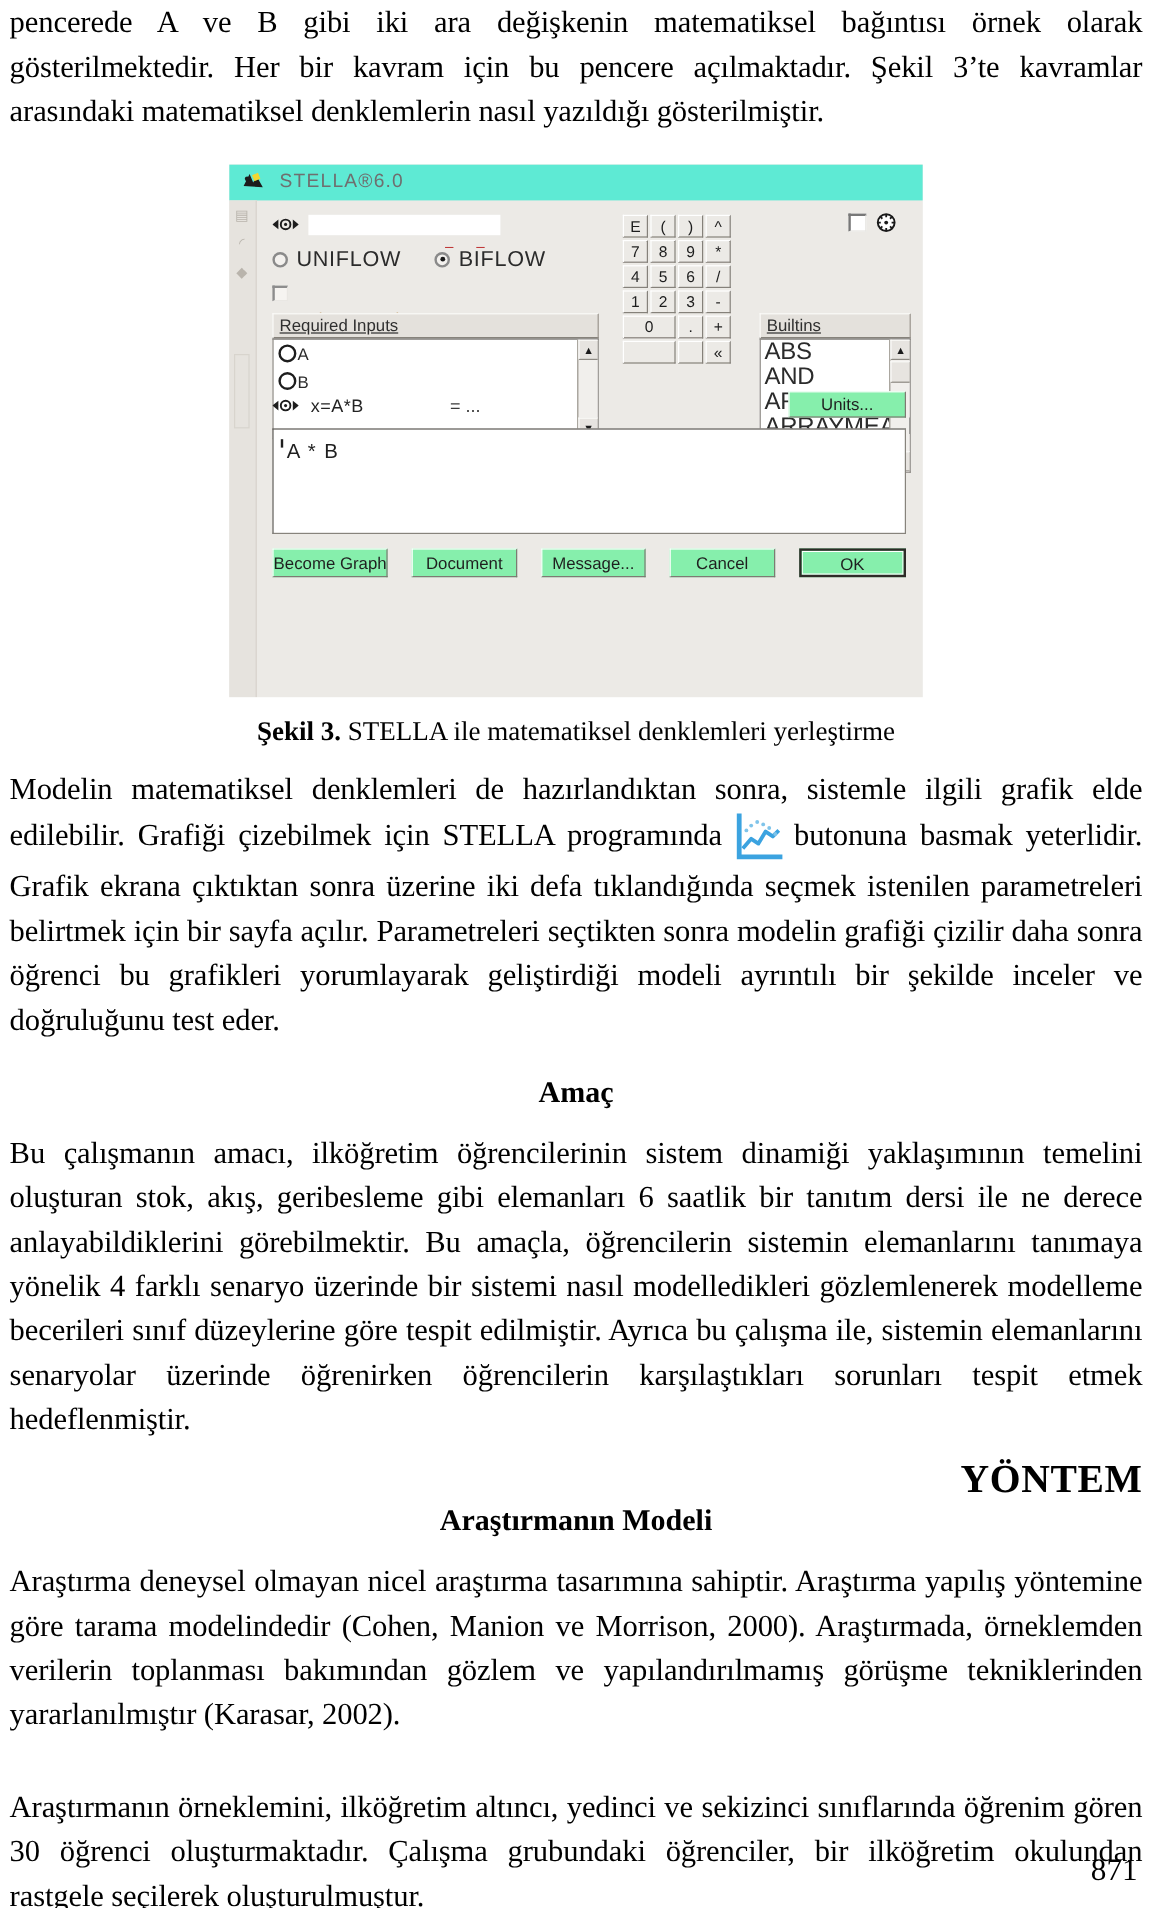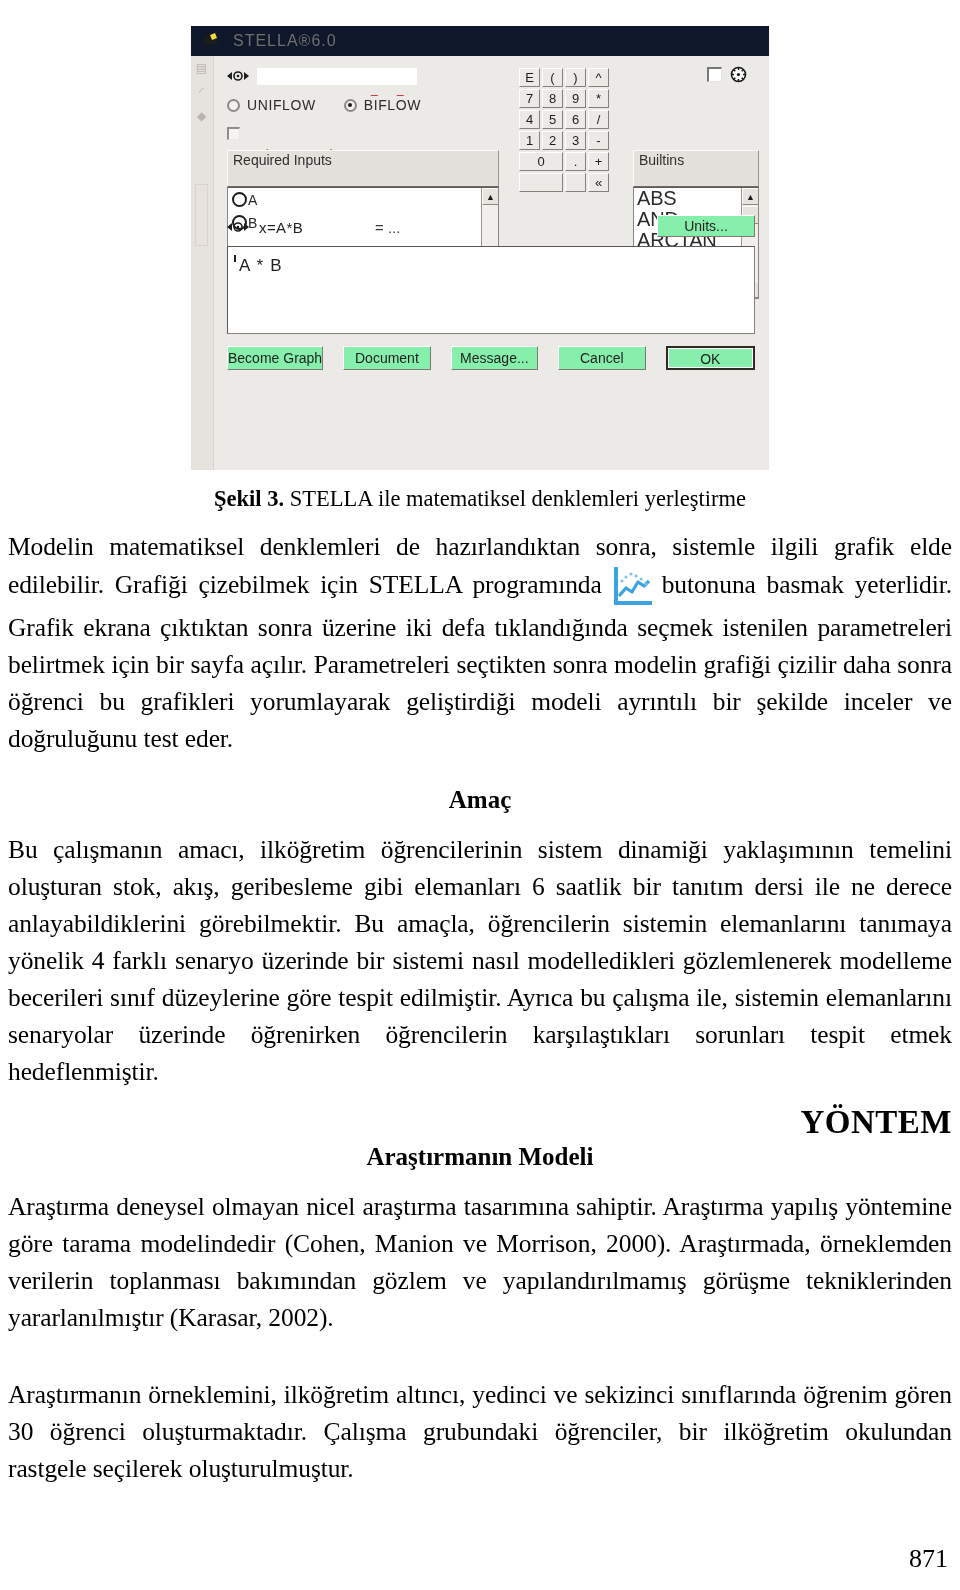--- a/index.html
+++ b/index.html
@@ -85,21 +85,21 @@
     font-family: "Liberation Sans", "DejaVu Sans", sans-serif;
     color: #2b2b2b;
     overflow: hidden;
     box-sizing: border-box;
   }
   .stella-titlebar {
     position: absolute;
     left: 0; top: 0;
     width: 578px;
     height: 30px;
-    background: #0f172a;
+    background: #5eead4;
     display: flex;
     align-items: center;
     padding-left: 10px;
     box-sizing: border-box;
   }
   .stella-appicon {
     width: 20px; height: 20px;
     margin-right: 12px;
     position: relative;
     flex: none;
@@ -187,21 +187,21 @@
   }
   .radio.checked::after {
     content: "";
     position: absolute;
     left: 2.5px; top: 2.5px;
     width: 4px; height: 4px;
     border-radius: 50%;
     background: #1a1a1a;
   }
   .radio-label {
-    font-size: 14px;
+    font-size: 18px;
     letter-spacing: 0.6px;
     margin-right: 28px;
     white-space: nowrap;
   }
   .check-row {
     display: flex;
     align-items: center;
     margin-top: 6px;
     height: 22px;
   }
@@ -223,32 +223,33 @@
     margin-top: 44px;
   }
 
   
   .listbox {
     position: absolute;
     background: #ffffff;
     box-sizing: border-box;
   }
   .listbox-header {
-    height: 37px;
+    height: 21px;
     background: #e4e1dc;
     border-top: 1px solid #fbfaf8;
     border-left: 1px solid #fbfaf8;
     border-right: 1px solid #9a958d;
     border-bottom: 1px solid #6f6b64;
     font-size: 14px;
     line-height: 19px;
     padding-left: 5px;
     box-sizing: border-box;
     color: #2f2f2f;
     white-space: nowrap;
+    text-decoration: underline;
   }
   .listbox-area {
     position: relative;
     background: #ffffff;
     border: 1px solid #8a8680;
     border-top-color: #5f5c57;
     box-sizing: border-box;
     overflow: hidden;
   }
   .list-item-inputs {
@@ -414,20 +415,21 @@
   .btn.default {
     border: 2px solid #2e2b27;
     box-shadow: inset 0 0 0 1px #ffffff;
   }
 </style>
 </head>
 <body>
 
 <div class="page">
 
+  <p class="body-text">pencerede A ve B gibi iki ara değişkenin matematiksel bağıntısı örnek olarak gösterilmektedir. Her bir kavram için bu pencere açılmaktadır. Şekil 3’te kavramlar arasındaki matematiksel denklemlerin nasıl yazıldığı gösterilmiştir.</p>
 
   <div class="spacer-md"></div>
 
   <div class="screenshot-wrap">
     <div class="stella">
 
       <div class="stella-titlebar">
         <div class="stella-appicon">
           <svg viewBox="0 0 20 20" width="20" height="20">
             <path d="M2 13 L7 3 L10 10 L13 5 L18 14 Z" fill="#1c1c1c"></path>

